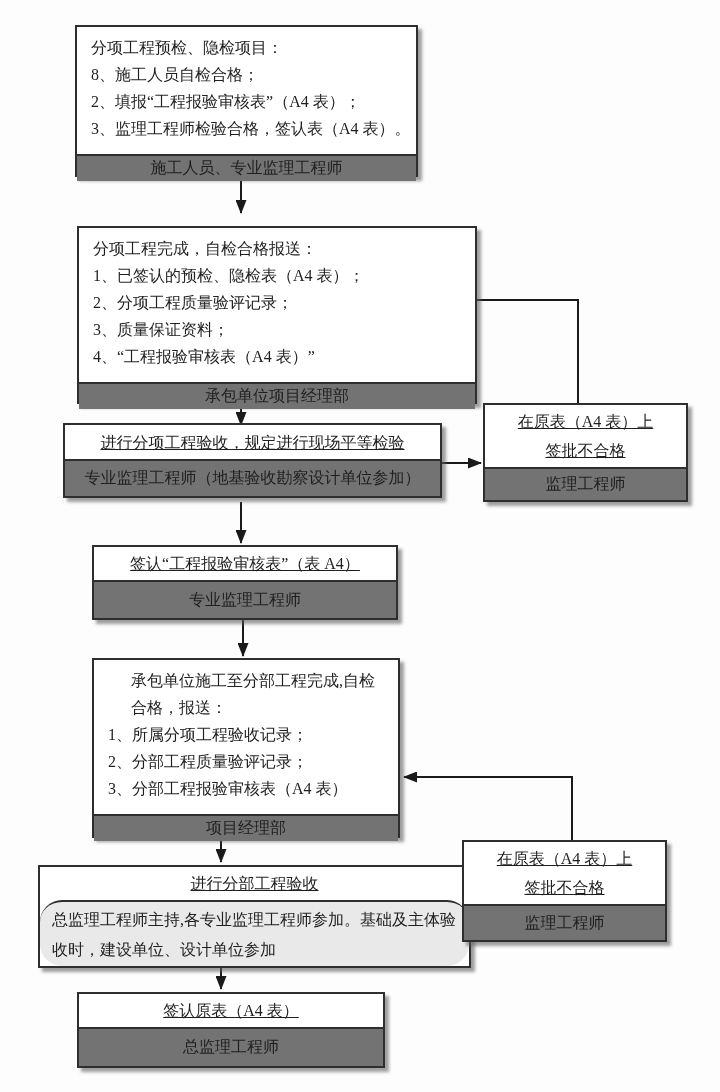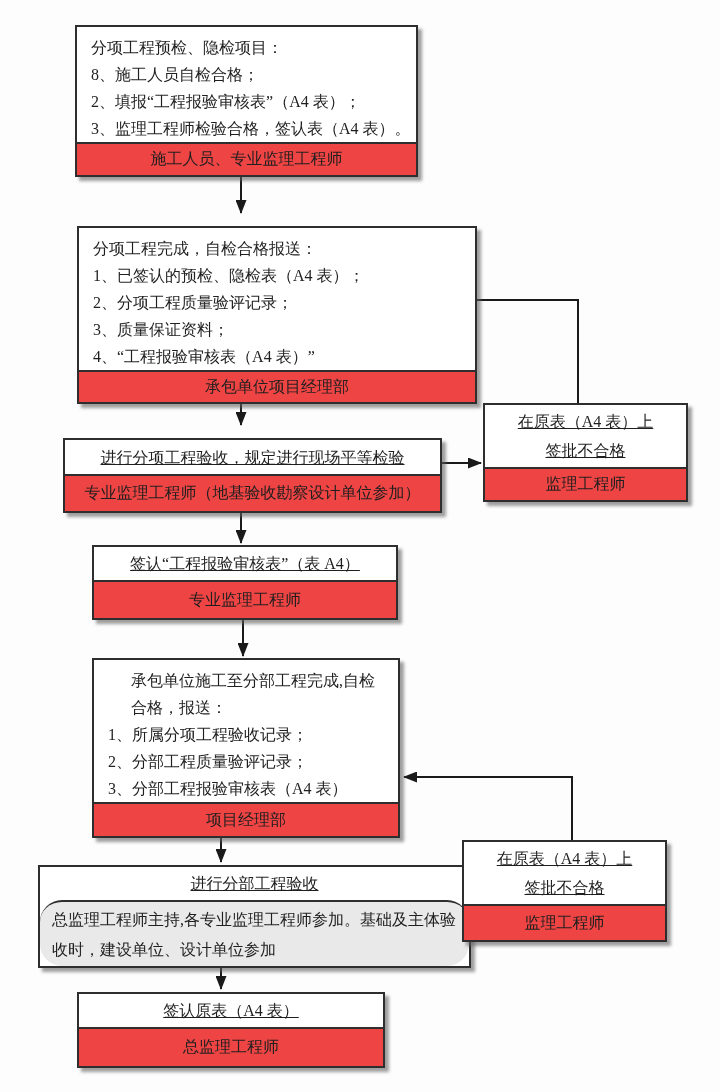--- a/index.html
+++ b/index.html
@@ -15,38 +15,38 @@
     position:absolute;
     box-sizing:border-box;
     background:#ffffff;
     border:2px solid #2e2e2e;
     box-shadow:4px 4px 3px rgba(95,95,95,0.6);
     display:flex;
     flex-direction:column;
   }
   .body{
     flex:1;
-    padding:7px 14px 0 14px;
+    padding:7px 14px 12px 14px;
     font-size:16px;
     line-height:27px;
     text-align:left;
   }
   .body.center{
     display:flex;
     flex-direction:column;
     justify-content:center;
     align-items:center;
     text-align:center;
     line-height:29px;
     padding:2px 8px;
     text-decoration:underline;
   }
   .actor{
     border-top:2px solid #2e2e2e;
-    background:#ef4444;
+    background:#737373;
     font-size:16px;
     text-align:center;
     display:flex;
     align-items:center;
     justify-content:center;
     padding:2px 6px;
     box-sizing:border-box;
   }
   .note{
     border-top:2px solid #2e2e2e;
@@ -104,21 +104,21 @@
     <div class="body">
       <div class="ln">分项工程完成，自检合格报送：</div>
       <div class="ln">1、已签认的预检、隐检表（A4 表）；</div>
       <div class="ln">2、分项工程质量验评记录；</div>
       <div class="ln">3、质量保证资料；</div>
       <div class="ln">4、“工程报验审核表（A4 表）”</div>
     </div>
     <div class="actor" style="height:40px">承包单位项目经理部</div>
   </div>
 
-  <div class="box" style="left:63px;top:438px;width:379px;height:75px">
+  <div class="box" style="left:63px;top:423px;width:379px;height:75px">
     <div class="body center">进行分项工程验收，规定进行现场平等检验</div>
     <div class="actor" style="height:37px">专业监理工程师（地基验收勘察设计单位参加）</div>
   </div>
 
   <div class="box" style="left:483px;top:403px;width:205px;height:99px">
     <div class="body center">
       <div class="ln">在原表（A4 表）上</div>
       <div class="ln">签批不合格</div>
     </div>
     <div class="actor" style="height:35px">监理工程师</div>

